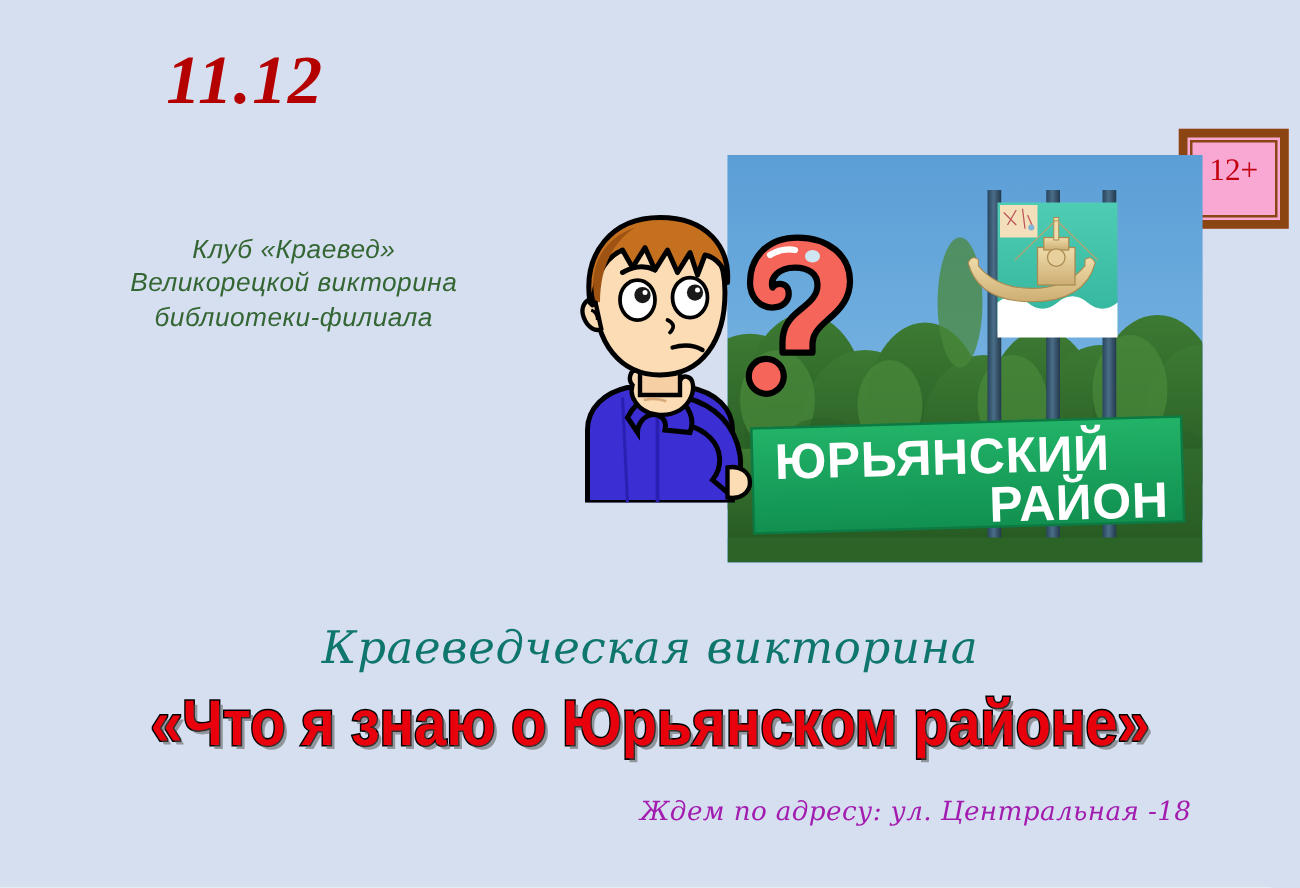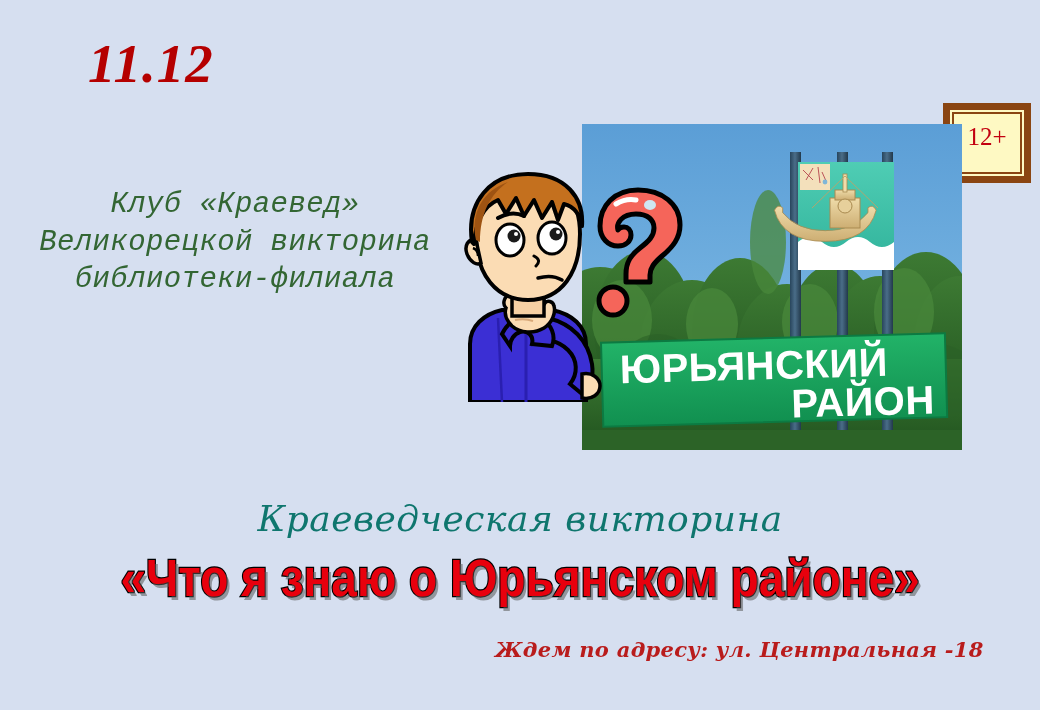--- a/index.html
+++ b/index.html
@@ -21,20 +21,21 @@
   }
 
   
   .red-script {
     position: absolute;
     color: #b50000;
     font-family: "Liberation Serif", serif;
     font-style: italic;
     font-weight: bold;
     white-space: nowrap;
+    margin-left: 45px;
   }
   #date-text {
     left: 88px;
     top: 32px;
     font-size: 55px;
     letter-spacing: 1px;
   }
   #time-text {
     left: 826px;
     top: 32px;
@@ -43,21 +44,21 @@
   }
 
   
   #age-badge {
     position: absolute;
     left: 943px;
     top: 103px;
     width: 88px;
     height: 80px;
     border: 7px solid #8a4512;
-    background: #fef9c3;
+    background: #f9a8d4;
     box-sizing: border-box;
   }
   #age-badge-inner {
     position: absolute;
     inset: 2px;
     border: 2px solid #8a4512;
     box-sizing: border-box;
     display: flex;
     align-items: center;
     justify-content: center;
@@ -71,23 +72,23 @@
   }
 
   
   #club-block {
     position: absolute;
     left: 30px;
     top: 186px;
     width: 410px;
     text-align: center;
     color: #336633;
-    font-family: Liberation Mono, monospace;
+    font-family: Liberation Sans, sans-serif;
     font-style: italic;
-    font-size: 29px;
+    font-size: 21px;
     line-height: 1.30;
     letter-spacing: 0.4px;
   }
   #club-block .ln { display: block; }
 
   
   #boy {
     position: absolute;
     left: 440px;
     top: 168px;
@@ -145,26 +146,26 @@
     transform: scaleY(1.12);
     transform-origin: top center;
     -webkit-text-stroke: 2.2px #000000;
     paint-order: stroke fill;
     text-shadow: 3px 3px 0 rgba(90,90,90,0.55);
   }
 
   
   #address-line {
     position: absolute;
-    left: 495px;
+    left: 512px;
     top: 637px;
-    color: #b91c1c;
+    color: #a21caf;
     font-family: "DejaVu Serif", serif;
     font-style: italic;
-    font-weight: bold;
+    font-weight: normal;
     font-size: 21px;
     letter-spacing: 0.3px;
     white-space: nowrap;
   }
 </style>
 </head>
 <body>
 
 <div id="poster">
 

